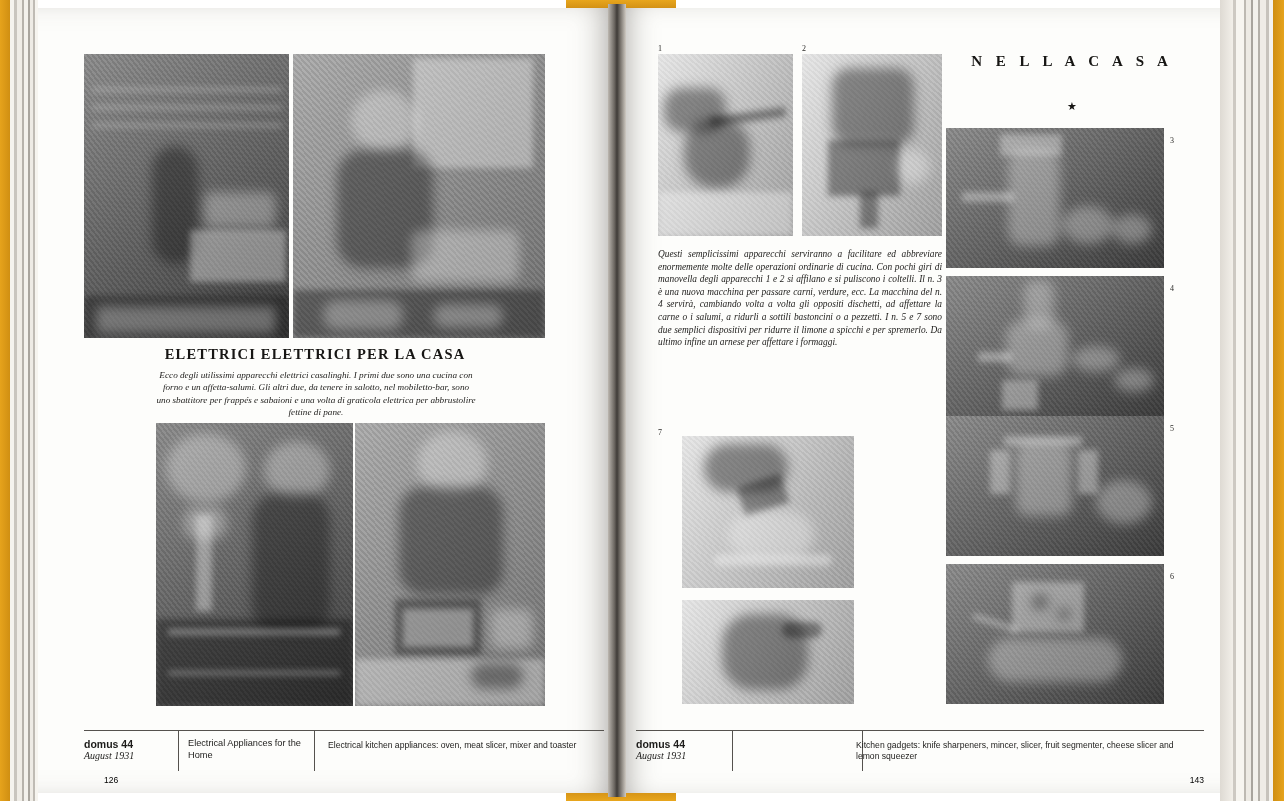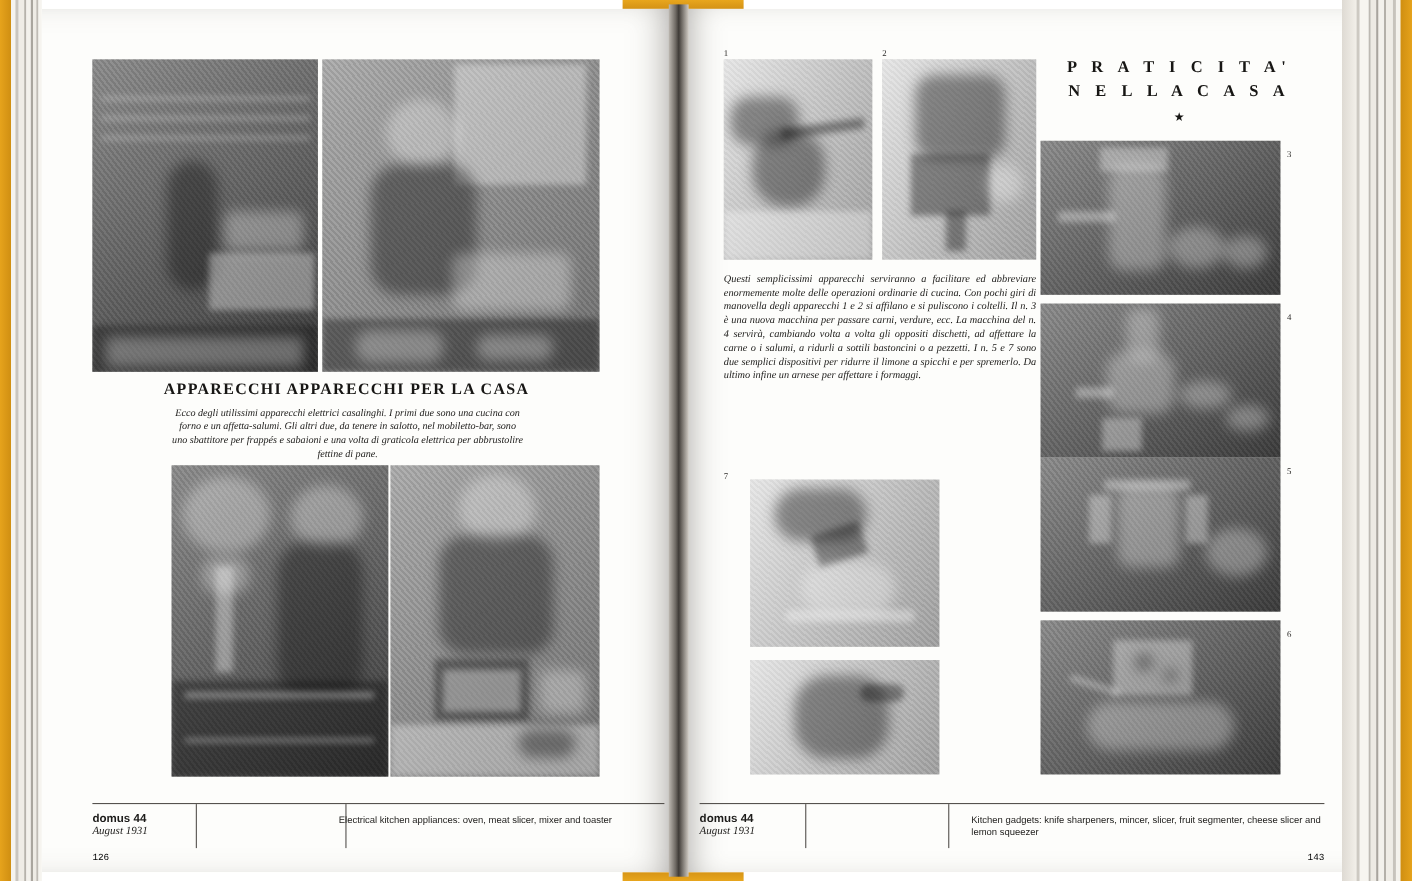--- a/index.html
+++ b/index.html
@@ -193,22 +193,23 @@
   }
   .f-topic {
     font-size: 9.2px;
     line-height: 11.5px;
   }
   .f-desc {
     font-size: 8.6px;
     line-height: 11px;
   }
   .f-page {
-    font-family: Liberation Mono, monospace;
+    font-family: Liberation Sans, sans-serif;
     font-size: 8.5px;
+    margin-left: 20px;
   }
   .vrule {
     position: absolute;
     width: 1px;
     background: #55524e;
   }
 </style>
 </head>
 <body>
 
@@ -261,21 +262,21 @@
     <div class="photo" style="left:255px;top:46px;width:252px;height:284px;">
       <div class="bar" style="left:120px;top:4px;width:120px;height:110px;"></div>
       <div class="blob" style="left:58px;top:36px;width:66px;height:62px;"></div>
       <div class="blob d" style="left:44px;top:96px;width:96px;height:118px;border-radius:26px;"></div>
       <div class="blob" style="left:118px;top:176px;width:108px;height:52px;border-radius:10px;"></div>
       <div class="bar d" style="left:0px;top:236px;width:252px;height:48px;"></div>
       <div class="blob" style="left:30px;top:246px;width:80px;height:30px;border-radius:14px;"></div>
       <div class="blob" style="left:140px;top:250px;width:70px;height:24px;border-radius:12px;"></div>
     </div>
 
-    <div class="headline" style="left:46px;top:338px;width:462px;font-size:14.5px;">APPARECCHI APPARECCHI PER LA CASA</div>
+    <div class="headline" style="left:46px;top:338px;width:462px;font-size:14.5px;">ELETTRICI ELETTRICI PER LA CASA</div>
 
     <div class="caption-it" style="left:118px;top:361px;width:320px;">Ecco degli utilissimi apparecchi elettrici casalinghi. I primi due sono una cucina con forno e un affetta-salumi. Gli altri due, da tenere in salotto, nel mobiletto-bar, sono uno sbattitore per frappés e sabaioni e una volta di graticola elettrica per abbrustolire fettine di pane.</div>
 
     <div class="photo dark" style="left:118px;top:415px;width:197px;height:283px;">
       <div class="blob" style="left:10px;top:10px;width:80px;height:70px;"></div>
       <div class="blob" style="left:108px;top:18px;width:66px;height:58px;"></div>
       <div class="blob d" style="left:96px;top:70px;width:78px;height:140px;border-radius:26px;"></div>
       <div class="bar" style="left:40px;top:92px;width:16px;height:96px;"></div>
       <div class="blob" style="left:28px;top:84px;width:42px;height:32px;border-radius:12px;"></div>
       <div class="bar d" style="left:0px;top:196px;width:197px;height:87px;"></div>
@@ -293,21 +294,22 @@
       <div class="blob d" style="left:116px;top:240px;width:52px;height:26px;border-radius:13px;"></div>
     </div>
 
     <div class="footer" style="left:46px;width:520px;">
       <div class="vrule" style="left:94px;top:0;height:40px;"></div>
       <div class="vrule" style="left:230px;top:0;height:40px;"></div>
       <div class="cell" style="left:0px;width:90px;padding-top:7px;">
         <div class="f-domus">domus 44</div>
         <div class="f-date">August 1931</div>
       </div>
-      <div class="cell f-desc" style="left:224px;width:278px;padding-top:9px;">Electrical kitchen appliances: oven, meat slicer, mixer and toaster</div>
+      <div class="cell f-topic" style="left:104px;width:116px;padding-top:7px;">Electrical Appliances for the Home</div>
+      <div class="cell f-desc" style="left:244px;width:278px;padding-top:9px;">Electrical kitchen appliances: oven, meat slicer, mixer and toaster</div>
       <div class="f-page" style="position:absolute;left:0px;top:44px;">126</div>
     </div>
   </div>
 
   <div class="page page-right">
 
     <div class="fig-num" style="left:38px;top:36px;">1</div>
     <div class="photo light" style="left:38px;top:46px;width:135px;height:182px;">
       <div class="blob d" style="left:6px;top:34px;width:62px;height:44px;border-radius:18px;"></div>
       <div class="bar d" style="left:52px;top:58px;width:76px;height:10px;transform:rotate(-8deg);"></div>
@@ -319,21 +321,20 @@
     <div class="photo light" style="left:182px;top:46px;width:140px;height:182px;">
       <div class="blob d" style="left:30px;top:14px;width:82px;height:76px;border-radius:18px;"></div>
       <div class="bar d" style="left:26px;top:86px;width:72px;height:56px;"></div>
       <div class="bar d" style="left:58px;top:138px;width:18px;height:36px;"></div>
       <div class="blob" style="left:94px;top:96px;width:34px;height:34px;"></div>
     </div>
 
     <div class="body-it" style="left:38px;top:240px;width:284px;">Questi semplicissimi apparecchi serviranno a facilitare ed abbreviare enormemente molte delle operazioni ordinarie di cucina. Con pochi giri di manovella degli apparecchi 1 e 2 si affilano e si puliscono i coltelli. Il n. 3 è una nuova macchina per passare carni, verdure, ecc. La macchina del n. 4 servirà, cambiando volta a volta gli oppositi dischetti, ad affettare la carne o i salumi, a ridurli a sottili bastoncini o a pezzetti. I n. 5 e 7 sono due semplici dispositivi per ridurre il limone a spicchi e per spremerlo. Da ultimo infine un arnese per affettare i formaggi.</div>
 
     <div class="title-right" style="left:318px;top:42px;width:268px;">
-      <div>P R A T I C I T A'</div>
       <div>N E L L A   C A S A</div>
     </div>
     <div class="star" style="left:318px;top:92px;width:268px;">★</div>
 
     <div class="fig-num" style="left:550px;top:128px;">3</div>
     <div class="photo dark" style="left:326px;top:120px;width:218px;height:140px;">
       <div class="bar" style="left:54px;top:6px;width:62px;height:22px;"></div>
       <div class="blob" style="left:62px;top:22px;width:52px;height:96px;border-radius:14px;"></div>
       <div class="bar" style="left:16px;top:64px;width:52px;height:10px;"></div>
       <div class="blob" style="left:116px;top:78px;width:52px;height:38px;"></div>
@@ -380,19 +381,19 @@
       <div class="bar d" style="left:100px;top:22px;width:40px;height:16px;border-radius:8px;"></div>
     </div>
 
     <div class="footer" style="left:16px;width:568px;">
       <div class="vrule" style="left:96px;top:0;height:40px;"></div>
       <div class="vrule" style="left:226px;top:0;height:40px;"></div>
       <div class="cell" style="left:0px;width:92px;padding-top:7px;">
         <div class="f-domus">domus 44</div>
         <div class="f-date">August 1931</div>
       </div>
-      <div class="cell f-desc" style="left:247px;width:326px;padding-top:9px;">Kitchen gadgets: knife sharpeners, mincer, slicer, fruit segmenter, cheese slicer and lemon squeezer</div>
+      <div class="cell f-desc" style="left:220px;width:326px;padding-top:9px;">Kitchen gadgets: knife sharpeners, mincer, slicer, fruit segmenter, cheese slicer and lemon squeezer</div>
       <div class="f-page" style="position:absolute;right:0px;top:44px;">143</div>
     </div>
   </div>
 
   <div class="gutter"></div>
 </div>
 
 </body></html>

